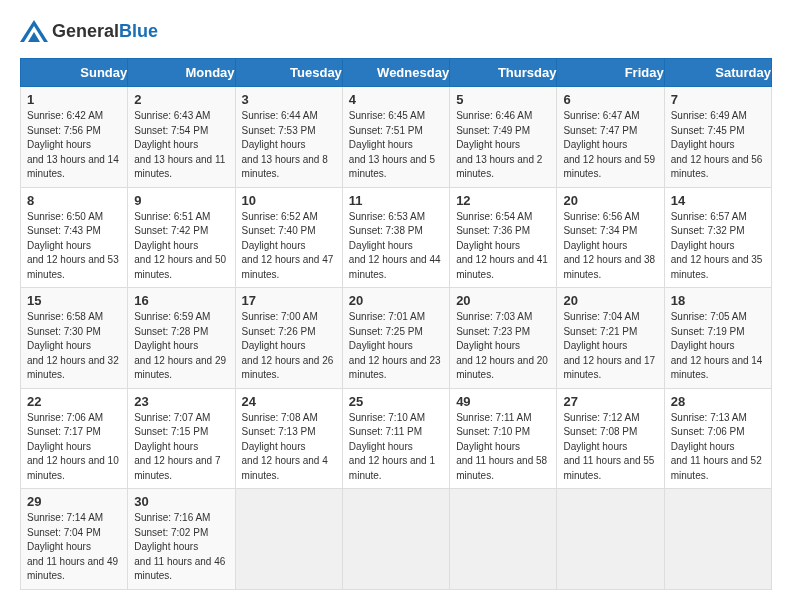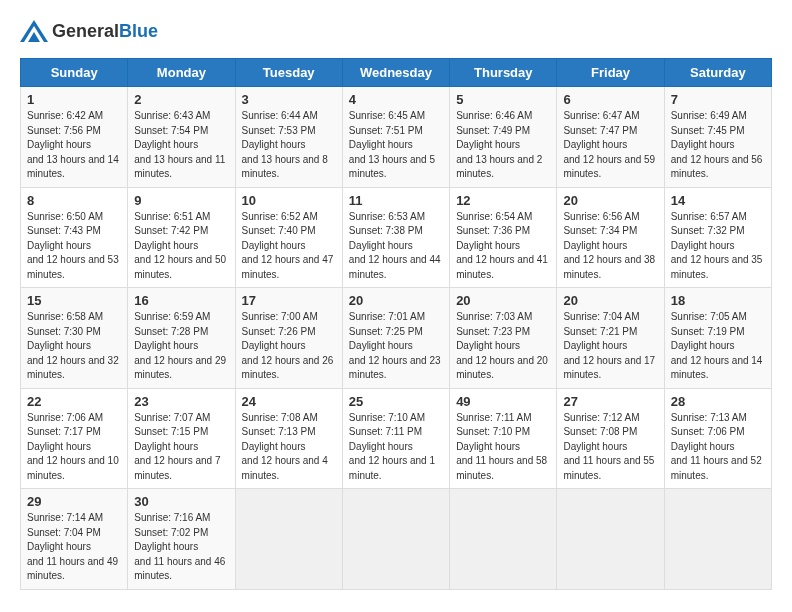--- a/index.html
+++ b/index.html
@@ -40,22 +40,22 @@
     table {
       width: 100%;
       border-collapse: collapse;
       border: 1px solid #ccc;
     }
     thead tr th {
       background-color: #2979c0;
       color: #fff;
       font-size: 13px;
       font-weight: bold;
-      text-align: center;
-      padding: 6px 17px;
+      text-align: right;
+      padding: 6px 0;
       border: 1px solid #1a6eb5;
     }
     tbody tr td {
       vertical-align: top;
       padding: 5px 6px;
       font-size: 10.5px;
       color: #333;
       border: 1px solid #ddd;
       width: 14.28%;
       min-height: 80px;

